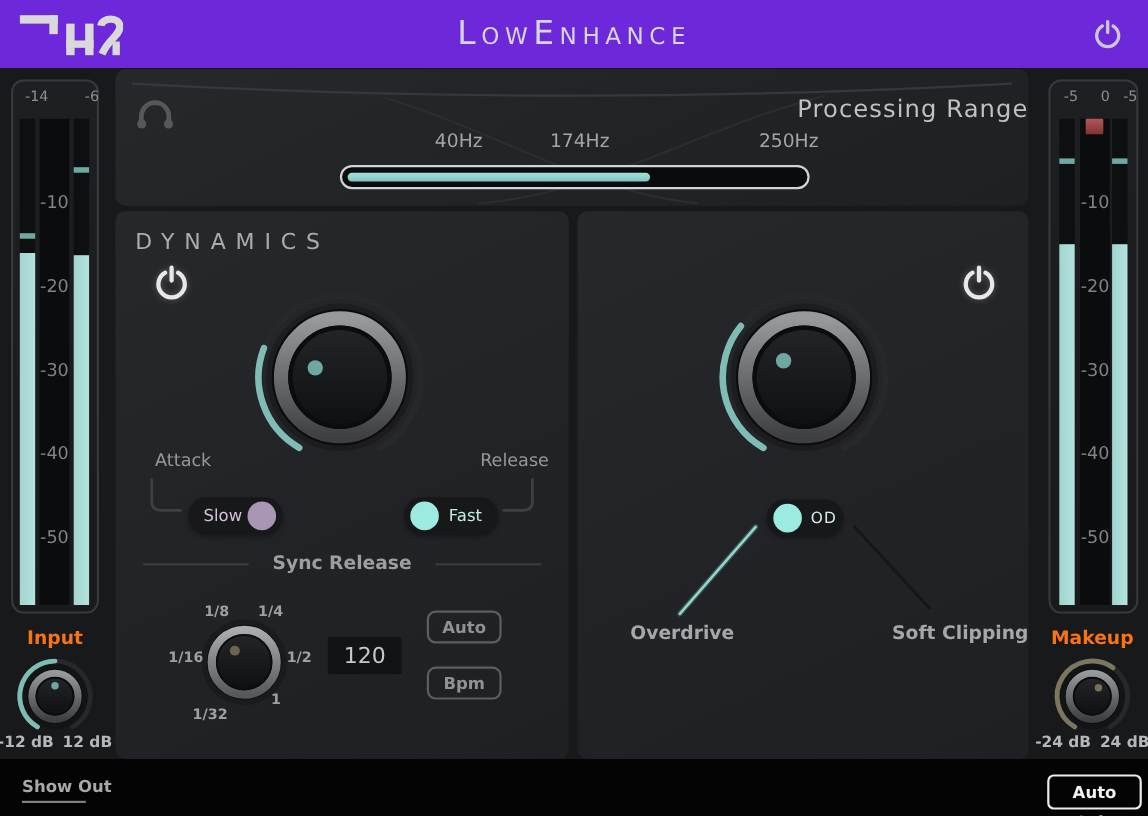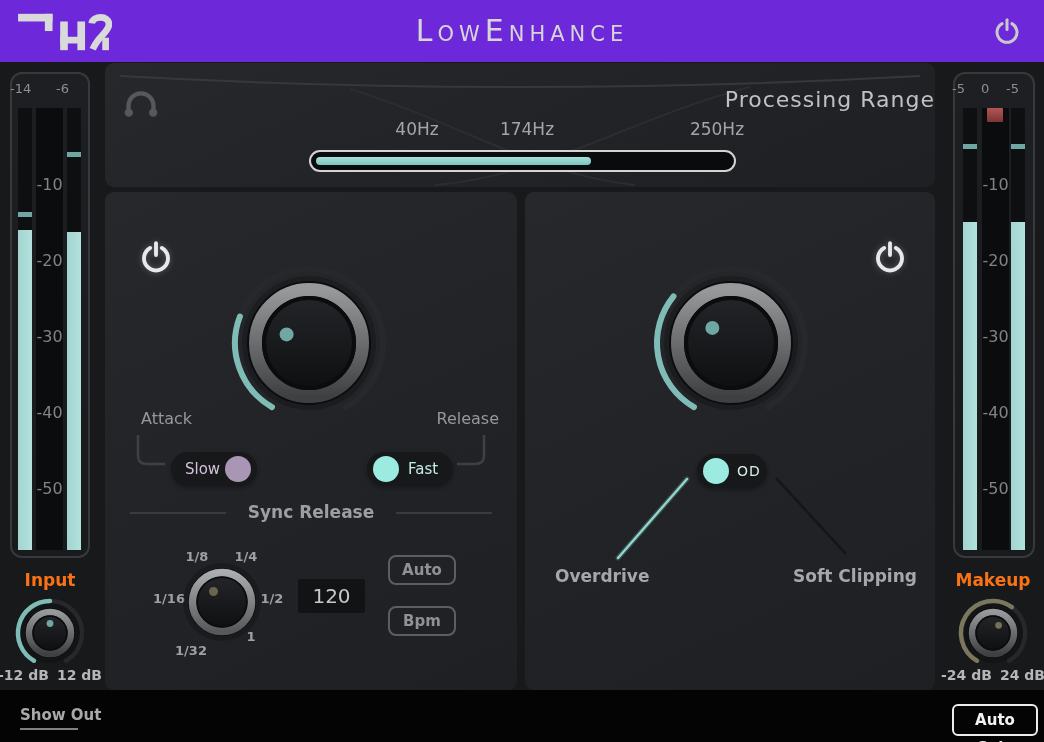--- a/index.html
+++ b/index.html
@@ -26,38 +26,38 @@
   #main-bg{left:0;top:62px;width:1044px;height:628px;background:#18191b;}
 
   
   .panel{background:linear-gradient(155deg,#27282b 0%,#222327 55%,#1f2023 100%);border-radius:9px;}
   #proc-panel{left:105px;top:63px;width:830px;height:124px;}
   #dyn-panel{left:105px;top:192px;width:412px;height:498px;}
   #harm-panel{left:525px;top:192px;width:410px;height:498px;}
 
   .section-title{font-size:20px;letter-spacing:9px;color:#ababad;font-weight:400;}
   .small-label{font-size:16px;color:#97989a;}
-  .bold-label{font-weight:bold;color:#a6a7a9;}
+  .bold-label{font-weight:bold;color:#a6a7a9;margin-left:18px;}
 
   
   #proc-title{left:0;top:24px;width:100%;text-align:right;font-size:22px;color:#c0c1c3;letter-spacing:1px;}
   .freq-label{top:56px;font-size:17px;color:#a4a5a7;width:100px;text-align:center;}
   #freq-0{left:262px;} #freq-1{left:372px;} #freq-2{left:562px;}
   #proc-slider{left:204px;top:87px;width:427px;height:22px;border:2px solid #d2d3d5;border-radius:12px;
     background:#0a0b0c;box-sizing:border-box;cursor:pointer;}
   #proc-slider-fill{left:5px;top:5px;height:8px;border-radius:4px;
     background:linear-gradient(#a5e0d9,#7cc5be);}
   #headphone-icon{left:16px;top:22px;}
 
   
   .meter-panel{top:72px;height:486px;background:linear-gradient(#1e1f22,#191a1c);
     border-radius:12px;box-shadow:inset 0 0 0 2px #37393c;}
   #meter-in{left:10px;width:80px;}
   #meter-out{left:953px;width:82px;}
-  .mtop{top:9px;font-size:13px;color:#8d8e90;width:34px;text-align:left;}
+  .mtop{top:9px;font-size:13px;color:#8d8e90;width:34px;text-align:right;}
   .mbar{top:36px;height:442px;width:14px;background:#0e0f11;}
   .mscale{top:36px;height:442px;width:27px;background:#0b0c0e;}
   .mscale .tick{position:absolute;width:100%;text-align:center;font-size:16px;color:#828385;
     transform:translateY(-50%);}
   .tick:nth-child(1){top:76px;}.tick:nth-child(2){top:152px;}.tick:nth-child(3){top:228px;}
   .tick:nth-child(4){top:304px;}.tick:nth-child(5){top:380px;}
   .mfill{left:0;width:100%;background:linear-gradient(90deg,#a2d4d0,#b4e2de);}
   .mpeak{left:0;width:100%;height:5px;}
   #clip-ind{left:34px;top:36px;width:16px;height:14px;
     background:linear-gradient(#b25656,#7e3434);border-radius:1px;}
@@ -238,20 +238,21 @@
     <circle cx="38" cy="38" r="21" fill="none" stroke="url(#gradRing)" stroke-width="6.5"></circle>
     <circle cx="38" cy="38" r="17.5" fill="#0b0c0d"></circle>
     <circle cx="38" cy="38" r="16" fill="url(#gradFace)"></circle>
     <circle cx="43.583959896778495" cy="30.314338553438002" r="3.4" fill="#767251"></circle>
   </svg>
 <div class="abs gain-range" style="left:933px">
   <span>-24 dB</span><span>24 dB</span>
 </div>
 
 <div id="dyn-panel" class="abs panel">
+  <div id="dyn-title" class="abs section-title">DYNAMICS</div>
   <div id="dyn-power" class="abs power-btn">
     <svg width="36" height="36" viewBox="0 0 24 24">
       <path d="M8.1,5.3 A8,8 0 1 0 15.9,5.3" fill="none" stroke="#e8e8ea" stroke-width="2.6" stroke-linecap="round"></path>
       <line x1="12" y1="2.2" x2="12" y2="10" stroke="#e8e8ea" stroke-width="2.6" stroke-linecap="round"></line>
     </svg>
   </div>
   <svg id="knob-dynamics" class="abs" width="170" height="170" style="left:119px;top:66px">
       <path d="M47.99999999999999,149.08587988004845 A74,74 0 1 1 121.99999999999999,149.08587988004848" fill="none" stroke="#27282b" stroke-width="6" stroke-linecap="round"></path>
       <path d="M47.99999999999999,149.08587988004845 A74,74 0 0 1 15.915048439207041,58.480771733647835" fill="none" stroke="#7fbcb5" stroke-width="6" stroke-linecap="round"></path>
       <circle cx="85" cy="85" r="67" fill="rgba(0,0,0,0.2)"></circle>

